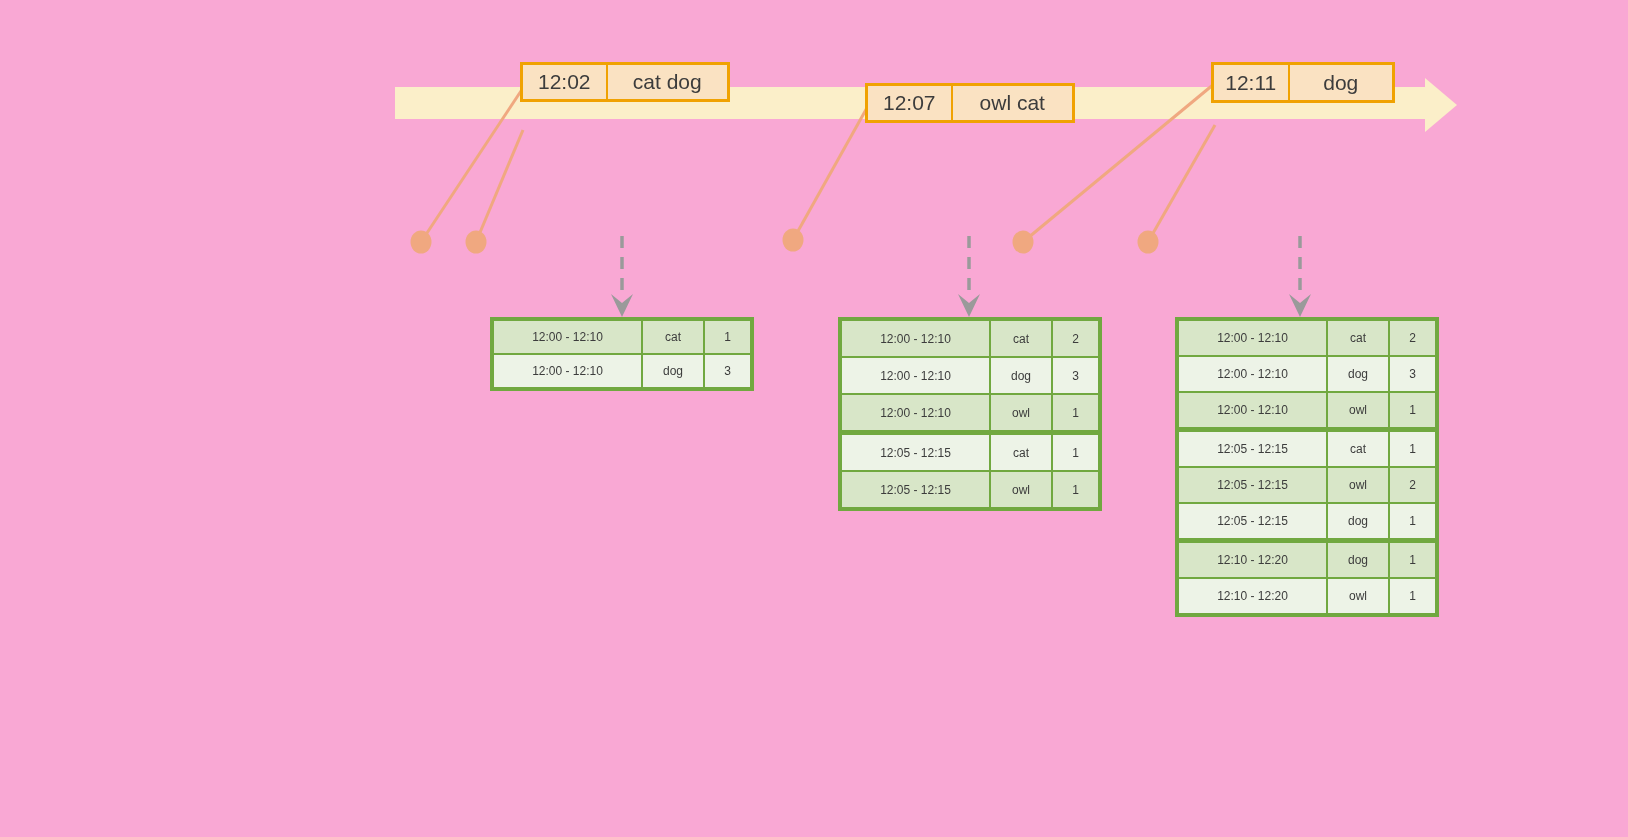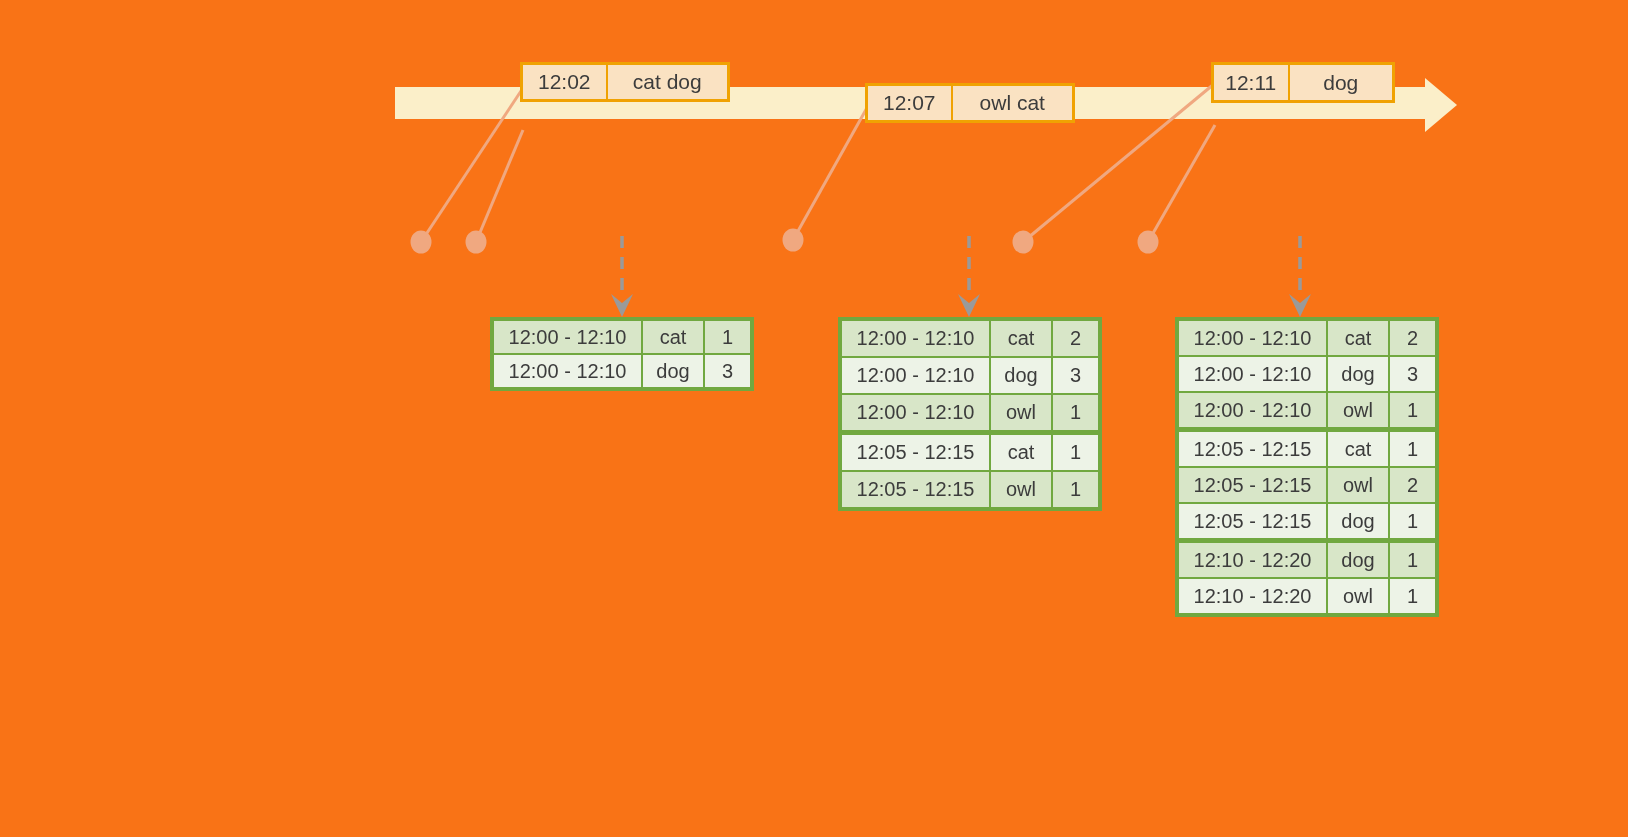--- a/index.html
+++ b/index.html
@@ -1,37 +1,37 @@
 <!DOCTYPE html>
 <html><head>
 <meta charset="utf-8">
 <style>
   html,body { margin:0; padding:0; background:#000; }
   #canvas {
-    position:relative; width:1628px; height:837px; background:#f97316;
+    position:relative; width:1628px; height:837px; background:#f9a8d4;
     font-family:"Liberation Sans", sans-serif; overflow:hidden;
   }
   #connector-layer { position:absolute; left:0; top:0; z-index:1; }
 
   table { position:absolute; z-index:2; border-collapse:collapse; table-layout:fixed; }
   td { text-align:center; vertical-align:middle; color:#3C3C3C; padding:0; white-space:nowrap; overflow:hidden; }
 
   
   .event-table { border:3px solid #F0A202; font-size:21px; }
   .event-table td { border:2px solid #F0A202; height:34px; }
   .event-table tr:nth-child(odd)  td { background:#FAE2C2; }
   .event-table tr:nth-child(even) td { background:#FCF1E4; }
   #event-batch-1 { left:520px; top:62px;  width:207px; }
   #event-batch-2 { left:865px; top:83px;  width:204px; }
   #event-batch-2 td { height:34px; }
   #event-batch-3 { left:1211px; top:62px; width:181px; }
   #event-batch-3 td { height:35px;margin-left:31px; }
 
   
-  .result-table { border:4px solid #71A840; font-size:20px; }
+  .result-table { border:4px solid #71A840; font-size:12px; }
   .result-table td { border:2px solid #71A840; height:35px; }
   .result-table tr:nth-child(odd)  td { background:#D8E6C8; }
   .result-table tr:nth-child(even) td { background:#EDF3E7; }
   .result-table tr.group-start td { border-top:5px solid #71A840; }
   #result-table-1 { left:490px;  top:317px; width:262px; }
   #result-table-1 td { height:32px; }
   #result-table-2 { left:838px;  top:317px; width:260px; }
   #result-table-3 { left:1175px; top:317px; width:250px; }
   #result-table-3 td { height:34px; }
 

